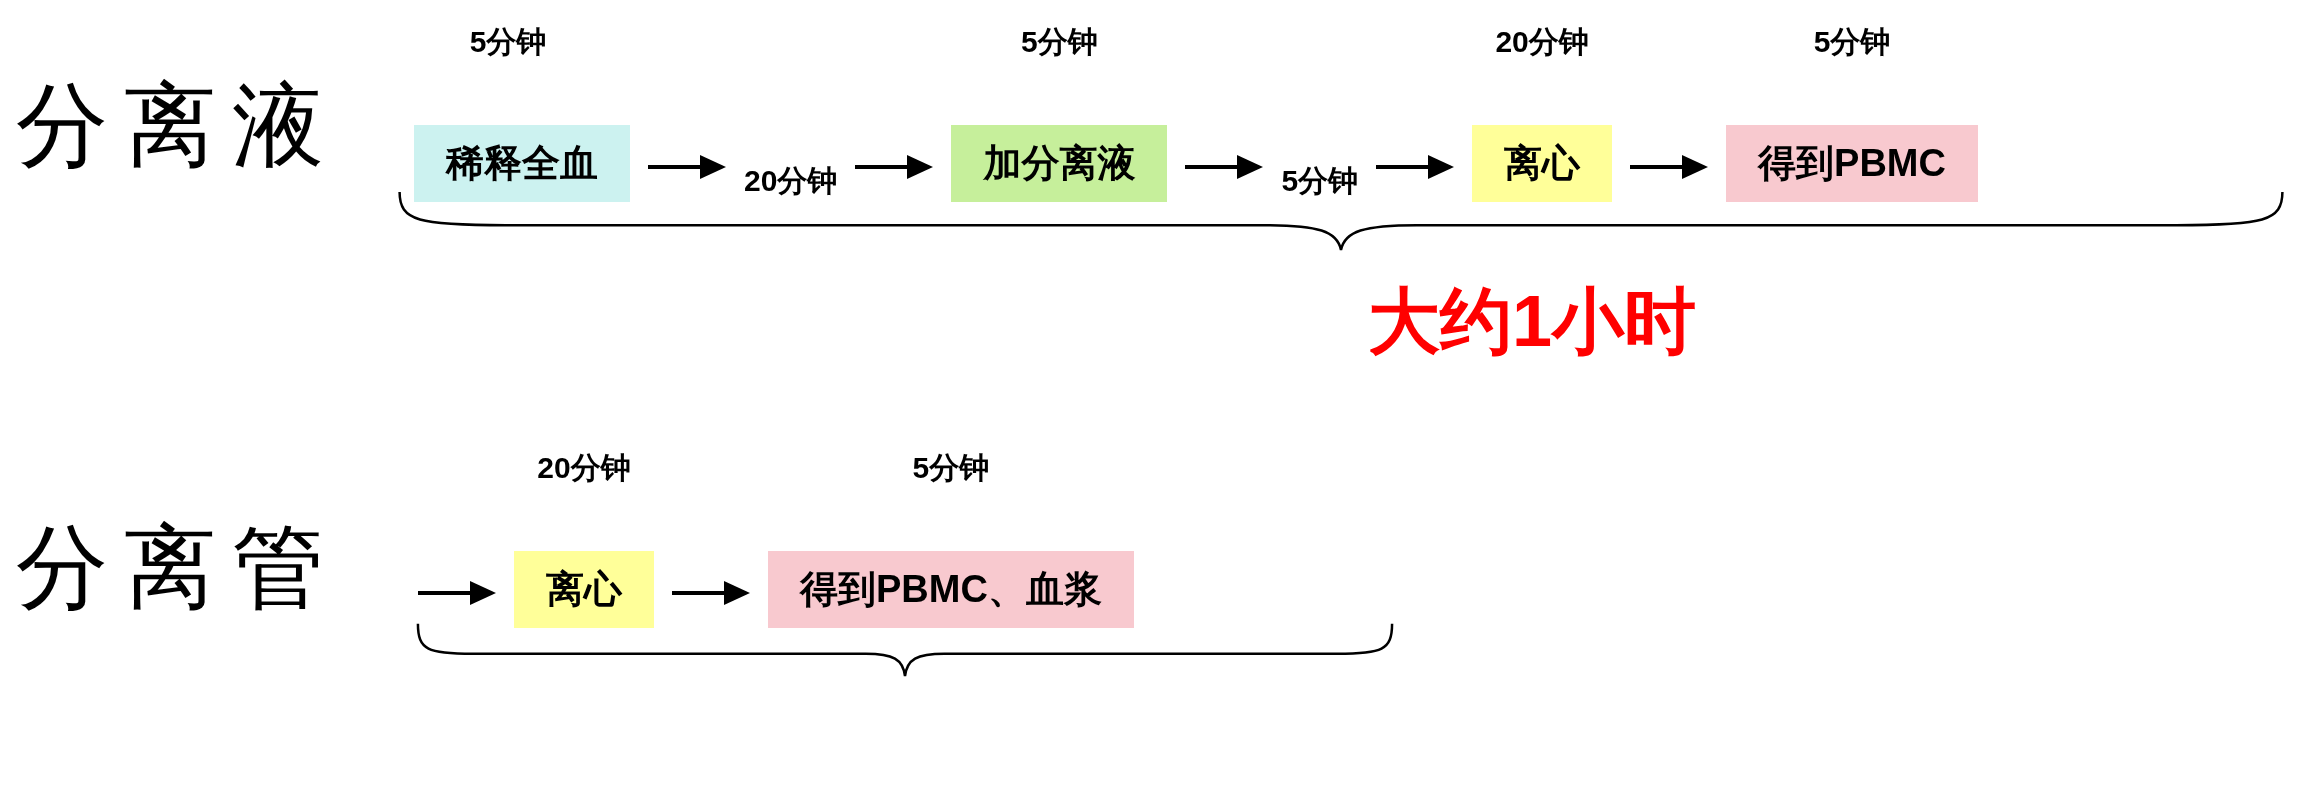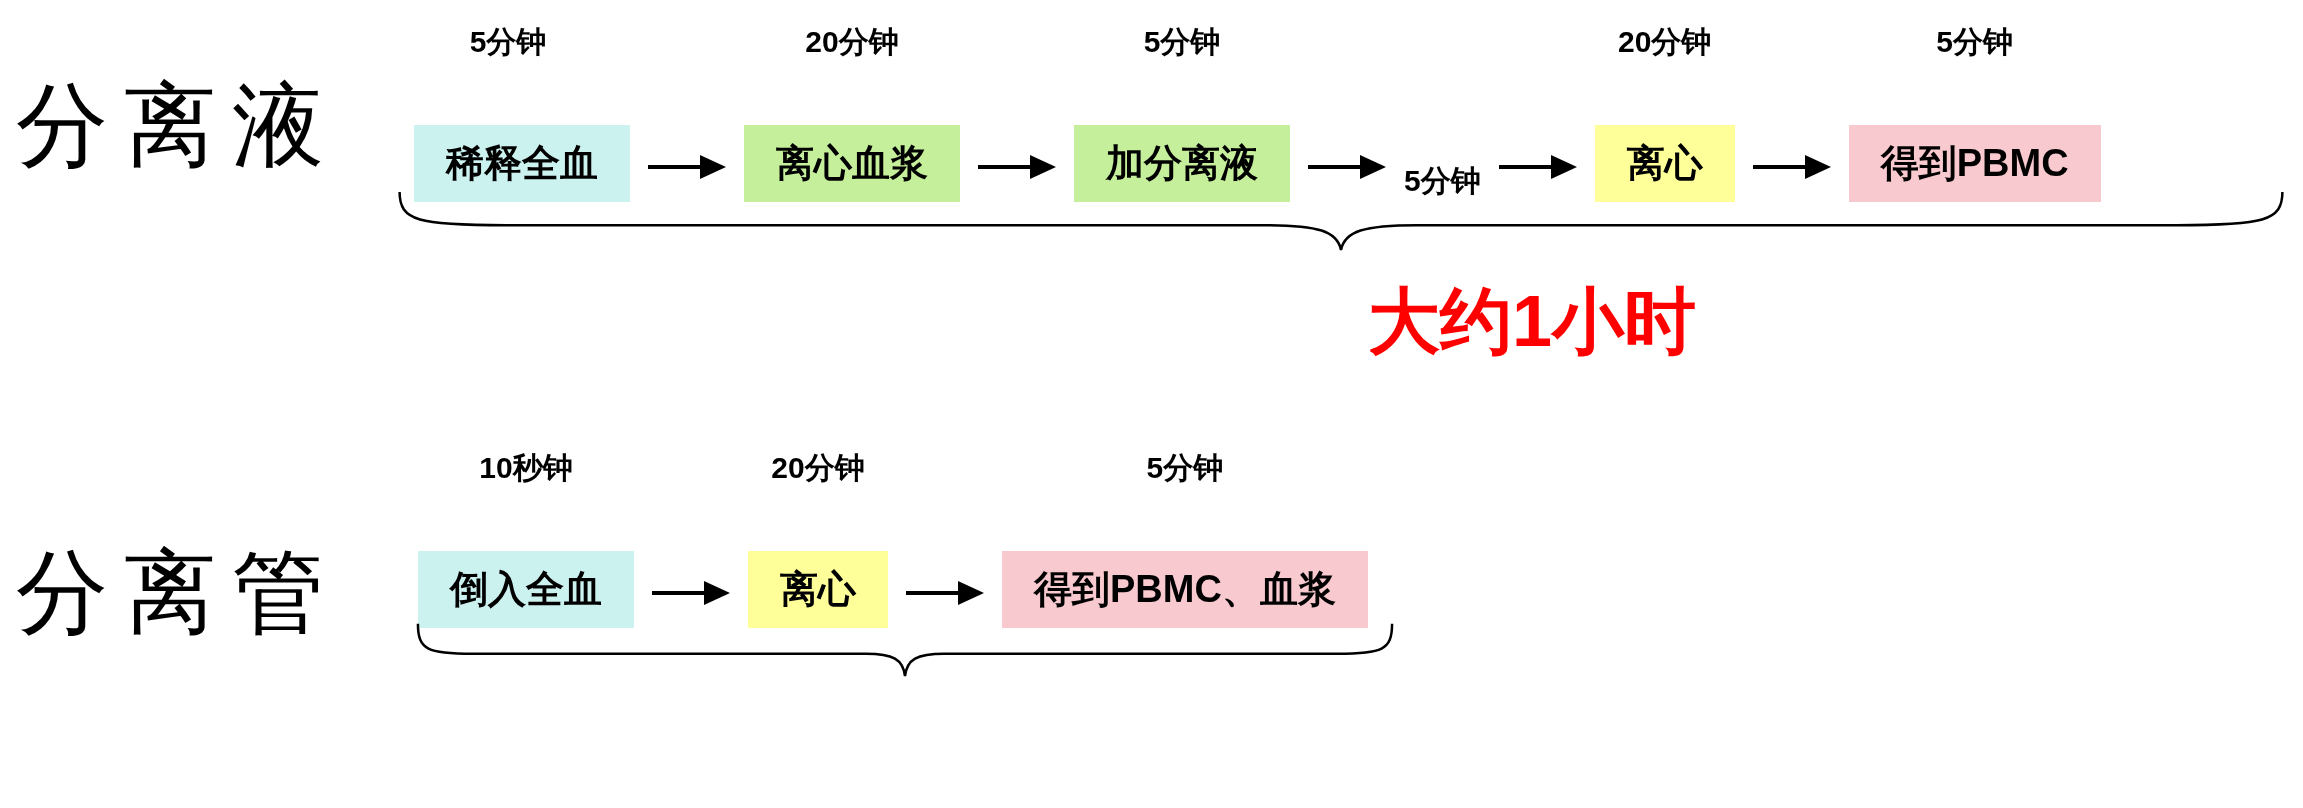--- a/index.html
+++ b/index.html
@@ -14,21 +14,21 @@
   .row-label {
     position: absolute;
     font-family: Liberation Serif, serif;
     font-size: 92px;
     line-height: 1;
     color: #000;
     letter-spacing: 16px;
     white-space: nowrap;
   }
   #label1 { left: 16px; top: 80px; }
-  #label2 { left: 16px; top: 547px; }
+  #label2 { left: 16px; top: 522px; }
 
   .flow {
     position: absolute;
     display: flex;
     align-items: flex-end;
     gap: 18px;
   }
   #flow1 { left: 386px; top: 22px; }
   #flow2 { left: 418px; top: 448px; }
 
@@ -91,21 +91,20 @@
     <div class="step">
       <div class="time">5分钟</div>
       <div class="box" style="background-color: rgb(204, 242, 240); margin-left: 28px;">稀释全血</div>
     </div>
     <div class="arrow">
       <span class="shaft"></span>
       <span class="head"></span>
     </div>
     <div class="step">
       <div class="time">20分钟</div>
-      <div class="box" style="background-color: rgb(198, 239, 155);">离心血浆</div>
     </div>
     <div class="arrow">
       <span class="shaft"></span>
       <span class="head"></span>
     </div>
     <div class="step">
       <div class="time">5分钟</div>
       <div class="box" style="background-color: rgb(198, 239, 155);">加分离液</div>
     </div>
     <div class="arrow">
@@ -135,24 +134,20 @@
 
   <svg class="brace" id="brace1" viewBox="0 0 1000 60" preserveAspectRatio="none">
     <path d="M4 2 C4 30 14 34 60 34 L460 34 C488 34 498 40 500 58 C502 40 512 34 540 34 L940 34 C986 34 996 30 996 2" fill="none" stroke="#000000" stroke-width="2.5" vector-effect="non-scaling-stroke"></path>
   </svg>
 
   <div class="total" id="total1" style="color: rgb(255, 0, 0);">大约1小时</div>
 
   <div class="row-label" id="label2">分离管</div>
 
   <div class="flow" id="flow2">
-    <div class="step">
-      <div class="time">10秒钟</div>
-      <div class="box" style="background-color: rgb(204, 242, 240);">倒入全血</div>
-    </div>
     <div class="arrow">
       <span class="shaft"></span>
       <span class="head"></span>
     </div>
     <div class="step">
       <div class="time">20分钟</div>
       <div class="box" style="background-color: rgb(255, 255, 153);">离心</div>
     </div>
     <div class="arrow">
       <span class="shaft"></span>

